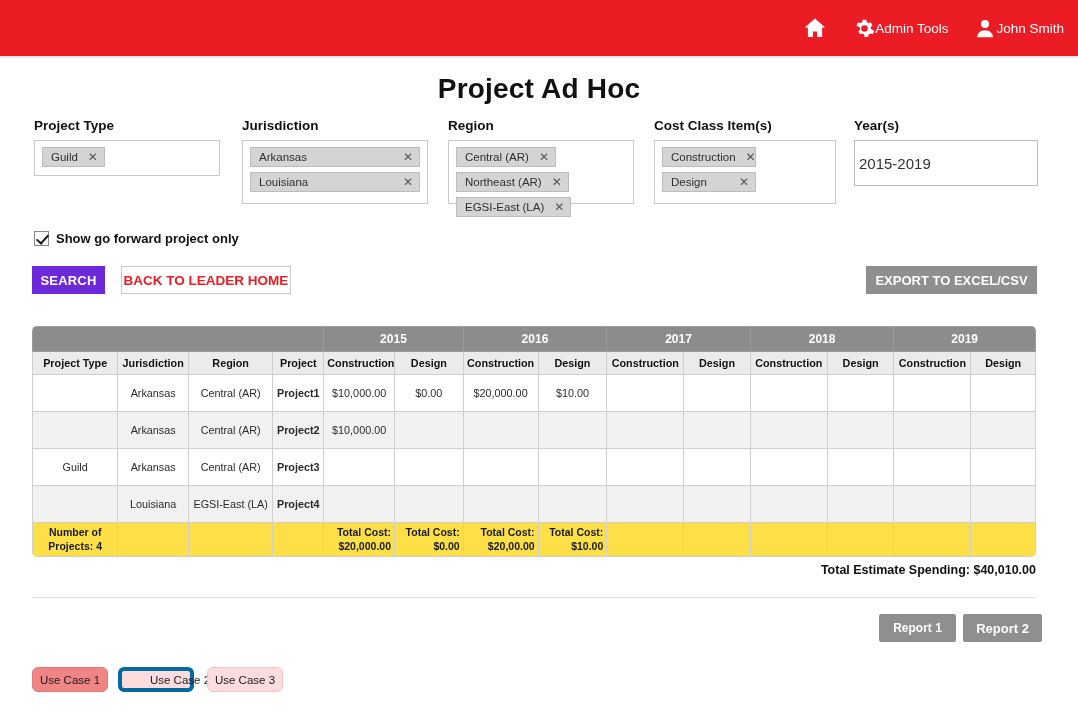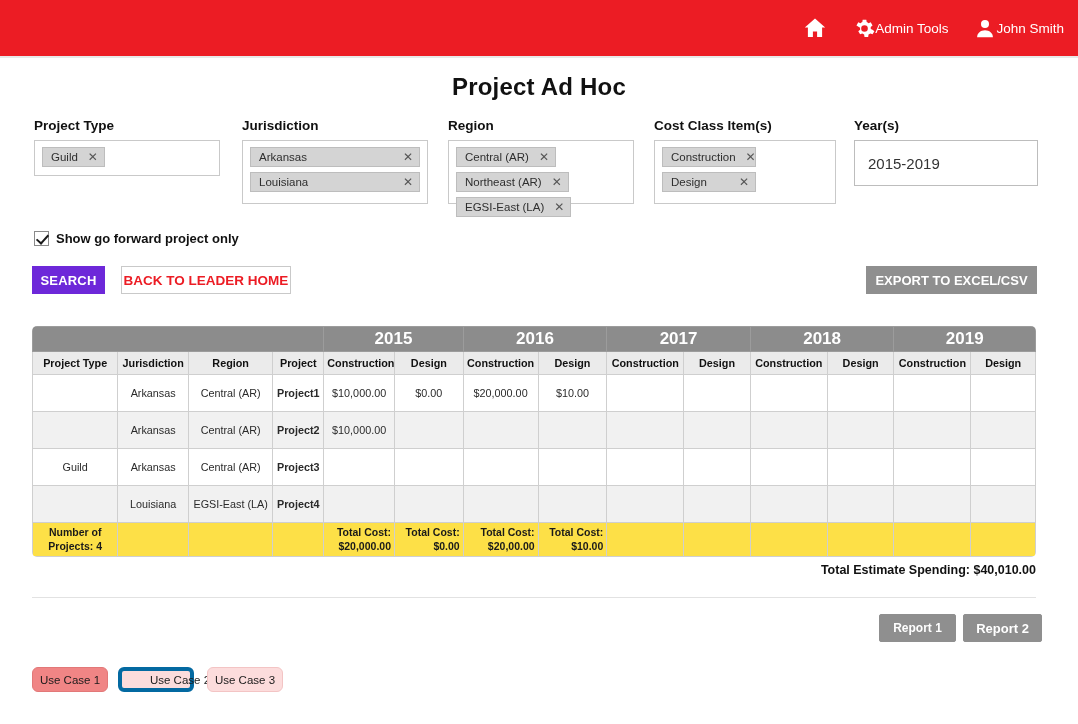--- a/index.html
+++ b/index.html
@@ -31,21 +31,21 @@
     color: #ffffff;
     font-size: 13.5px;
   }
   .tb-item .label { white-space: nowrap; }
   .tb-icon { display: inline-flex; align-items: center; justify-content: center; }
 
   
   .page-title {
     position: absolute; left: 0; top: 73px; width: 1078px;
     text-align: center;
-    font-size: 24px; font-weight: bold;
+    font-size: 28px; font-weight: bold;
     letter-spacing: 0.2px;
     color: #111111;
   }
 
   
   .filters { position: absolute; left: 0; top: 118px; width: 1078px; height: 100px; }
   .filter { position: absolute; top: 0; }
   .filter-label {
     font-size: 13.5px; font-weight: bold; color: #111111;
     margin-bottom: 7px; white-space: nowrap;
@@ -69,21 +69,21 @@
   }
   .chip .x {
     margin-left: 10px; font-size: 12px; color: #555;
     line-height: 1; cursor: pointer;
   }
   .year-box {
     border: 1px solid #bdbdbd;
     background: #ffffff;
     height: 46px;
     display: flex; align-items: center;
-    padding-left: 13px;
+    padding-left: 4px;
     font-size: 15px; color: #333333;
   }
 
   
   #f-projecttype { left: 34px; width: 186px; }
   #f-projecttype .filter-box { height: 36px; }
   #f-jurisdiction { left: 242px; width: 186px; }
   #f-jurisdiction .filter-box { height: 64px; }
   #f-region { left: 448px; width: 186px; }
   #f-region .filter-box { height: 64px; }
@@ -148,22 +148,22 @@
     font-size: 10.8px;
     text-align: center;
     vertical-align: middle;
     padding: 2px 3px;
     overflow: hidden;
   }
   tr.yearrow th {
     background: #8c8c8c;
     color: #ffffff;
     font-weight: bold;
-    height: 19px;
-    font-size: 17px;
+    height: 25px;
+    font-size: 12px;
     border-color: #9c9c9c;
   }
   tr.yearrow th.blank { background: #8c8c8c; border-color: #9c9c9c; }
   tr.subrow th {
     background: #ebebeb;
     color: #111111;
     font-weight: bold;
     height: 23px;
     font-size: 10.8px;
   }

